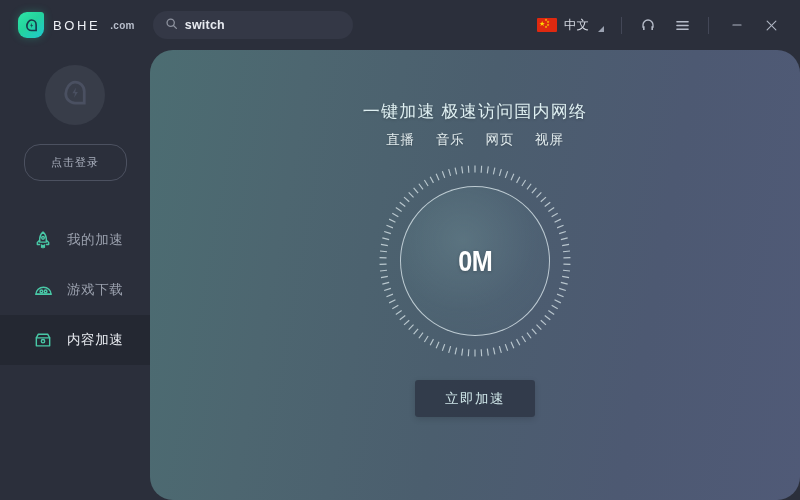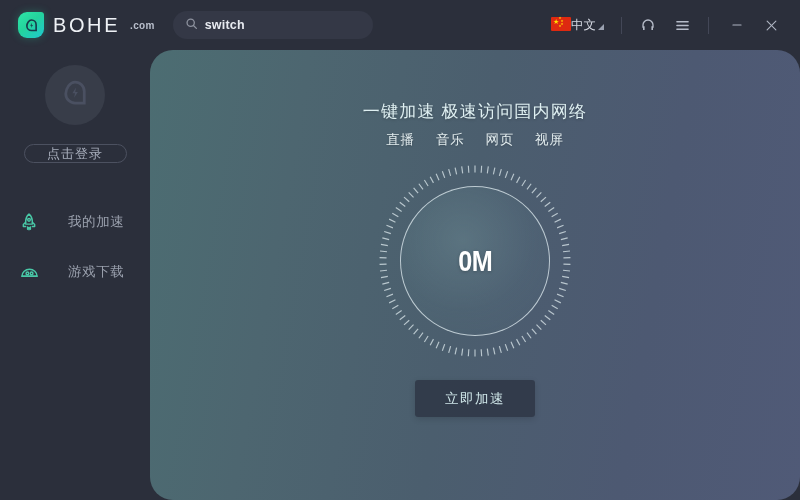--- a/index.html
+++ b/index.html
@@ -27,21 +27,21 @@
   .brand { display:flex; align-items:center; gap:9px; }
   .brand-mark {
     width:26px; height:26px;
     border-radius:9px 3px 9px 9px;
     background:linear-gradient(140deg,#2ee6a8 0%,#24d39c 45%,#1fc7cf 100%);
     display:flex; align-items:center; justify-content:center;
     box-shadow:0 0 8px rgba(45,224,170,.28);
   }
   .brand-mark svg { display:block; }
   .brand-text {
-    font-size:20px; letter-spacing:2.6px;
+    font-size:13px; letter-spacing:2.6px;
     color:#eef1f5; font-weight:500;
   }
   .brand-tld {
     font-size:10px; letter-spacing:.3px;
     color:#b9bfcc; margin-left:1px; font-weight:700;
   }
 
   .search {
     margin-left:18px;
     width:200px; height:28px;
@@ -54,21 +54,21 @@
   .search-val {
     font-size:12.5px; color:#e7eaf0; font-weight:600;
     letter-spacing:.2px; white-space:nowrap;
   }
 
   .tb-right {
     margin-left:auto;
     display:flex; align-items:center; gap:0px;
   }
   .lang {
-    display:flex; 
+    display:flex; align-items:center; gap:7px;
     padding:0 4px 0 0;
   }
   .flag {
     width:20px; height:14px; border-radius:1px;
     background:#de2910; position:relative; display:block;
   }
   .flag .st { position:absolute; color:#ffde00; line-height:1; }
   .lang-txt { font-size:12.5px; color:#d6dae3; }
   .caret-tri {
     width:0; height:0; margin-left:2px; margin-top:7px;
@@ -101,31 +101,31 @@
     align-items:center;
     padding-top:15px;
   }
   .avatar {
     width:60px; height:60px; border-radius:50%;
     background:#383d49;
     display:flex; align-items:center; justify-content:center;
     margin-bottom:19px;
   }
   .login-btn {
-    width:103px; height:19px;
+    width:103px; height:37px;
     border:1px solid #4c5160;
     border-radius:16px;
     display:flex; align-items:center; justify-content:center;
-    font-size:13px; color:#a9afbd; letter-spacing:1px;
+    font-size:11px; color:#a9afbd; letter-spacing:1px;
   }
   .nav { width:100%; margin-top:34px; }
   .nav-item {
     width:100%; height:50px;
     display:flex; align-items:center;
-    padding-left:18px; gap:28px;
+    padding-left:32px; gap:13px;
   }
   .nav-item.active { background:#242832; }
   .nav-ico {
     width:22px; height:22px; flex:0 0 22px;
     display:flex; align-items:center; justify-content:center;
     color:#49c9a7;
   }
   .nav-label {
     font-size:13.5px; color:#9aa0ad; letter-spacing:.6px;
   }
@@ -299,20 +299,30 @@
             <svg width="21" height="21" viewBox="0 0 24 24" fill="none" stroke="currentColor" stroke-width="1.7" stroke-linecap="round" stroke-linejoin="round">
               <path d="M3.4 16.2c0-4.5 3.9-8 8.6-8s8.6 3.5 8.6 8z"></path>
               <circle cx="9.6" cy="13" r="1.5"></circle>
               <circle cx="14.4" cy="13" r="1.5"></circle>
               <path d="M3.4 16.2h17.2"></path>
             </svg>
           </span>
           <span class="nav-label">游戏下载</span>
         </div>
 
+        <div class="nav-item active">
+          <span class="nav-ico">
+            <svg width="20" height="20" viewBox="0 0 24 24" fill="none" stroke="currentColor" stroke-width="1.7" stroke-linecap="round" stroke-linejoin="round">
+              <path d="M4 9.4L6.4 5h11.2L20 9.4V19H4z"></path>
+              <path d="M4 9.4h16"></path>
+              <circle cx="12" cy="13.4" r="2"></circle>
+            </svg>
+          </span>
+          <span class="nav-label">内容加速</span>
+        </div>
 
       </div>
     </div>
 
     <div class="main">
 
       <div class="main-title">一键加速 极速访问国内网络</div>
 
       <div class="main-tabs">
         <span class="main-tab">直播</span>

